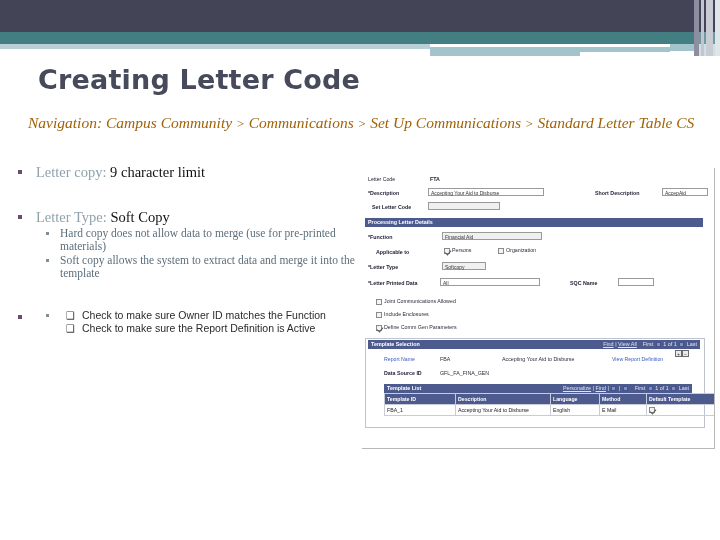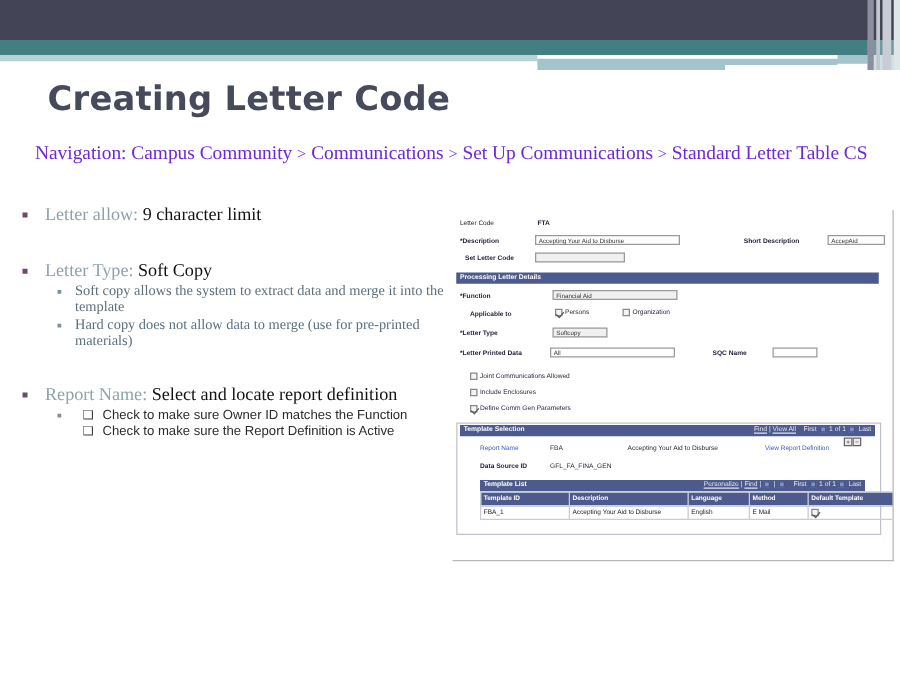--- a/index.html
+++ b/index.html
@@ -44,21 +44,22 @@
     letter-spacing:.2px;
     white-space:nowrap;
   }
 
   
   .nav{
     position:absolute;left:28px;top:112px;width:670px;
     font-family:"Liberation Serif", serif;
     font-size:15.5px;
     line-height:21px;
-    color:#6d28d9;
+    color:#a16207;
+    font-style:italic;
   }
   .nav .sep{font-size:13px;}
 
   
   .bullets{position:absolute;left:10px;top:164px;width:348px;}
   .b1{position:relative;padding-left:26px;margin-bottom:2px;}
   .b1 > .mk{
     position:absolute;left:8px;top:6px;width:4px;height:4px;
     background:#6f4a6f;
   }
@@ -167,53 +168,49 @@
   <span>Set Up Communications</span>
   <span class="sep">&gt;</span>
   <span>Standard Letter Table CS</span>
 </div>
 
 <div class="bullets">
 
   <div class="b1">
     <div class="mk"></div>
     <div class="ln">
-      <span class="lbl">Letter allow:</span>
+      <span class="lbl">Letter copy:</span>
       <span>9 character limit</span>
     </div>
   </div>
   <div class="sp"></div>
 
   <div class="sp"></div>
 
   <div class="b1">
     <div class="mk"></div>
     <div class="ln">
       <span class="lbl">Letter Type:</span>
       <span>Soft Copy</span>
     </div>
     <div class="b2">
       <div class="mk2"></div>
-      <div class="ln2">Soft copy allows the system to extract data and merge it into the template</div>
+      <div class="ln2">Hard copy does not allow data to merge (use for pre-printed materials)</div>
     </div>
     <div class="b2">
       <div class="mk2"></div>
-      <div class="ln2">Hard copy does not allow data to merge (use for pre-printed materials)</div>
+      <div class="ln2">Soft copy allows the system to extract data and merge it into the template</div>
     </div>
   </div>
   <div class="sp"></div>
 
   <div class="sp"></div>
 
   <div class="b1">
     <div class="mk"></div>
-    <div class="ln">
-      <span class="lbl">Report Name:</span>
-      <span>Select and locate report definition</span>
-    </div>
     <div class="b2">
       <div class="mk2"></div>
       <div class="b3">
         <div class="mk3">❑</div>
         <div class="ln3">Check to make sure Owner ID matches the Function</div>
       </div>
       <div class="b3">
         <div class="mk3">❑</div>
         <div class="ln3">Check to make sure the Report Definition is Active</div>
       </div>

